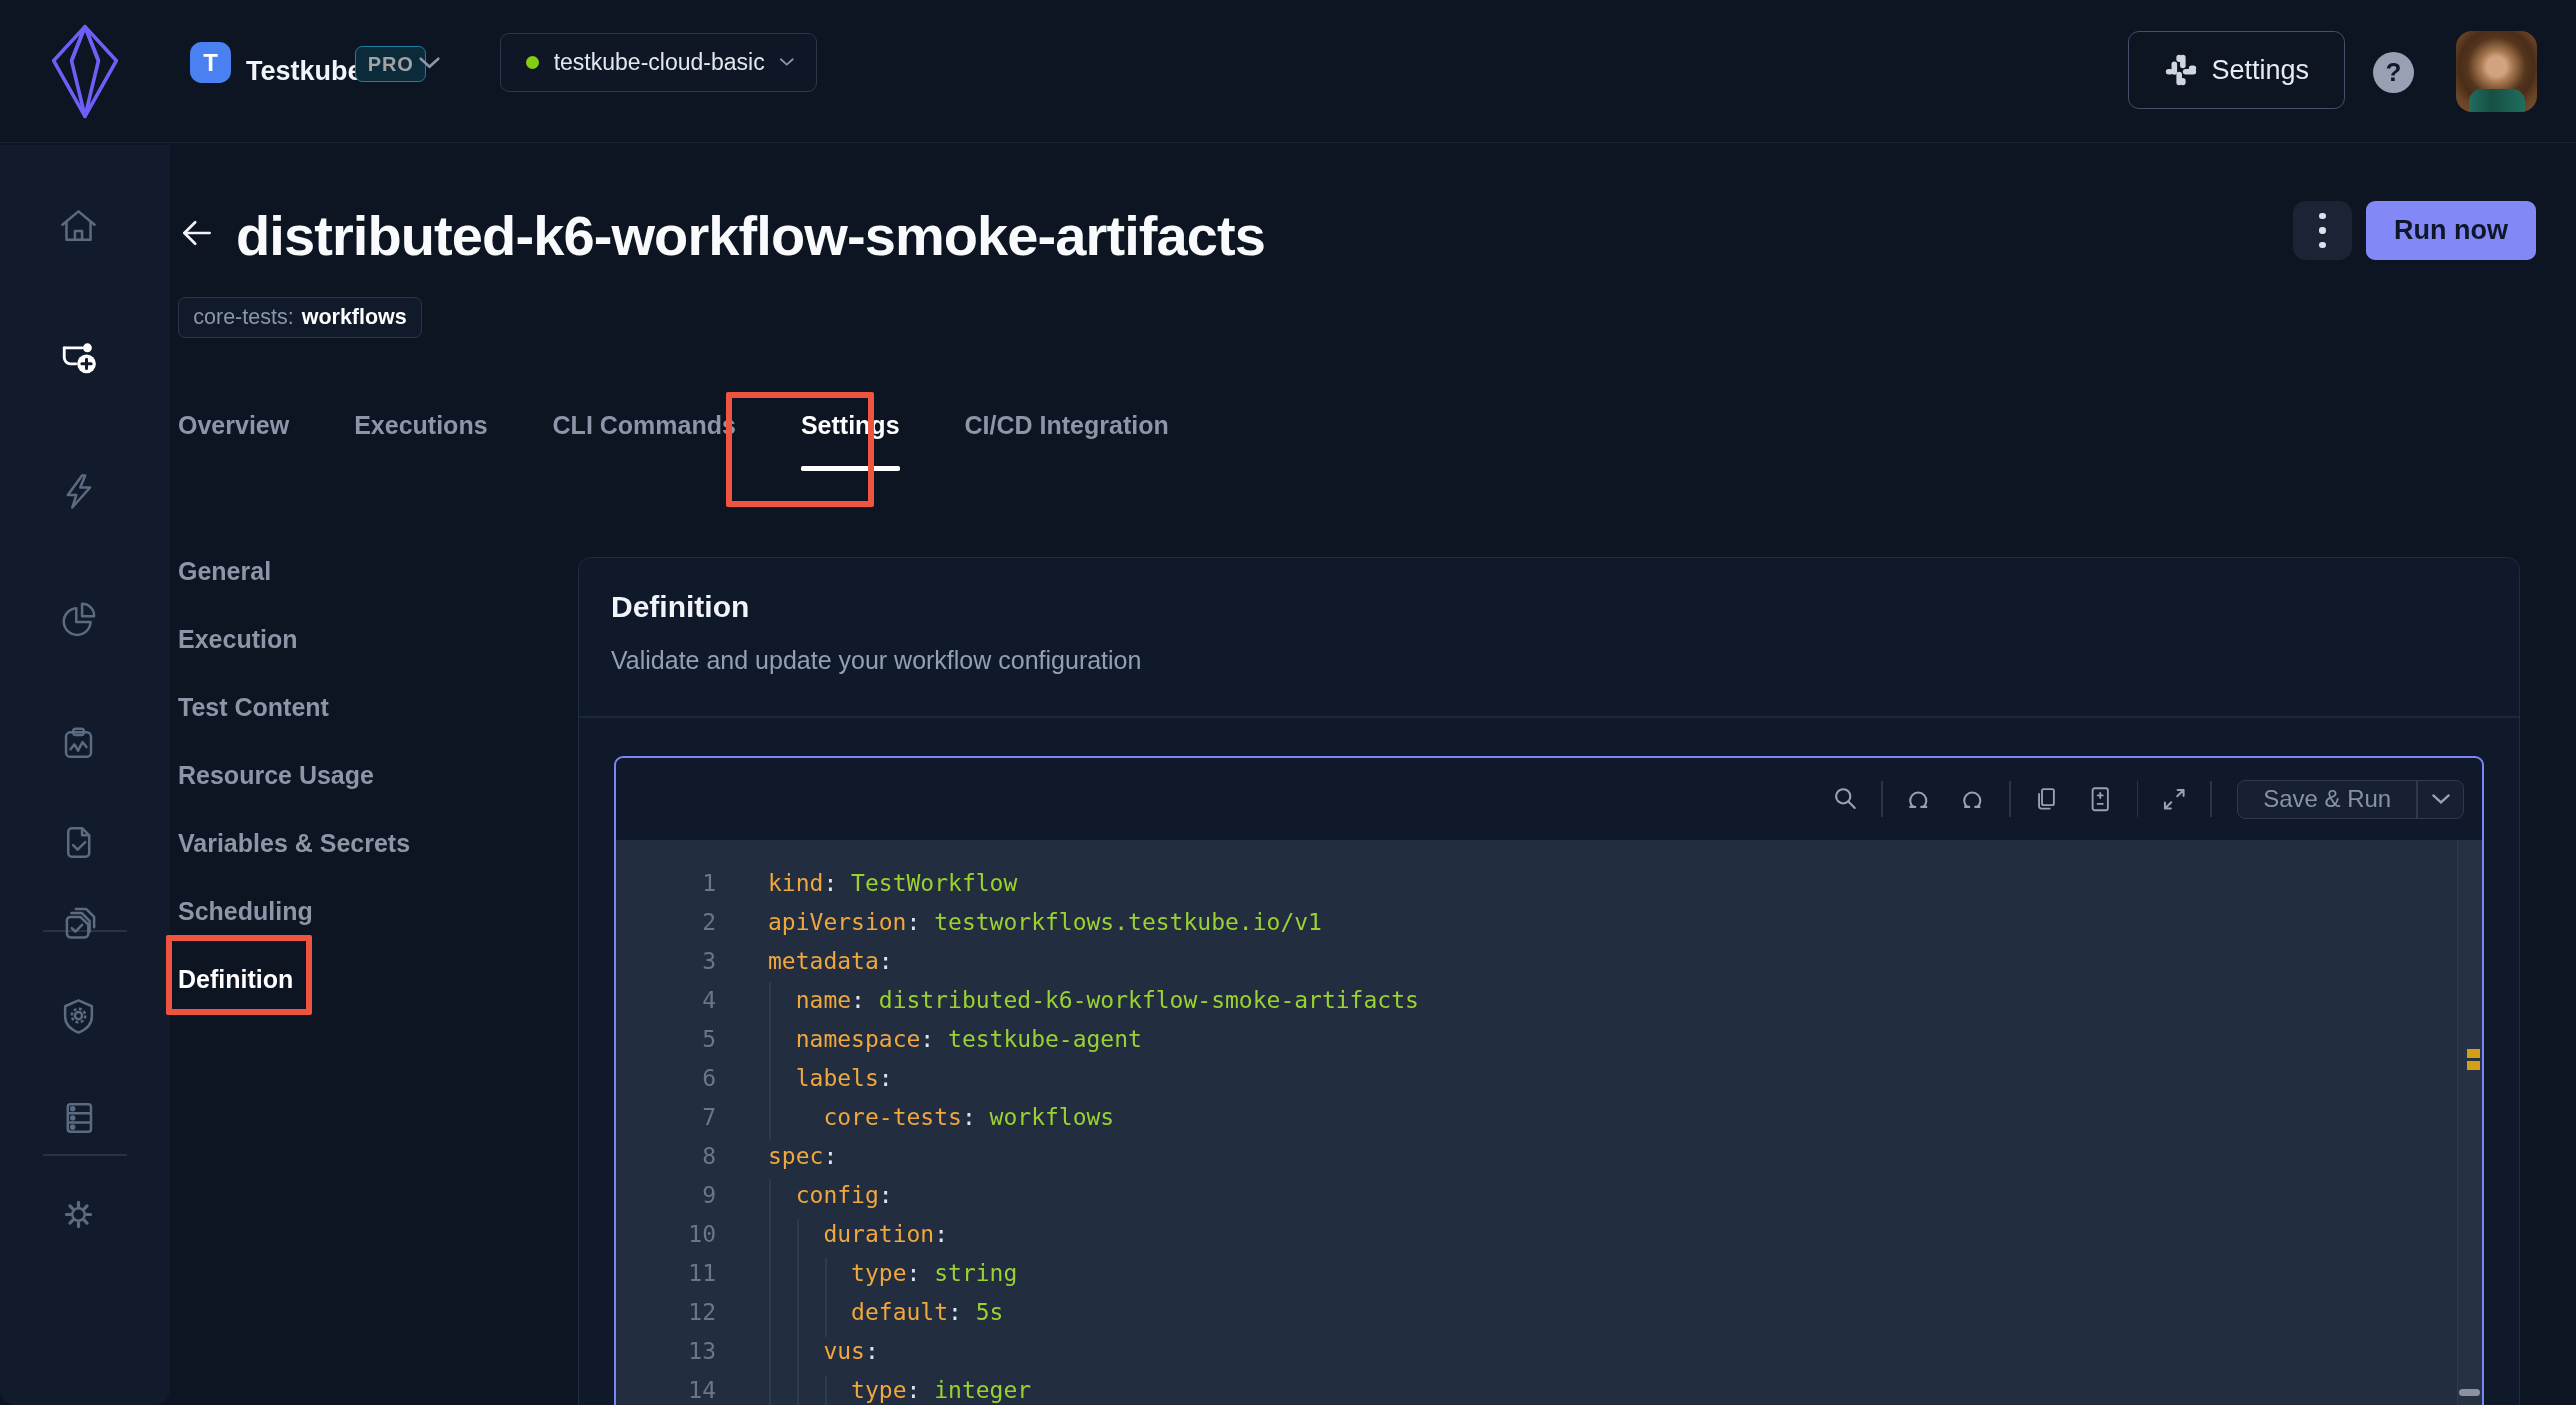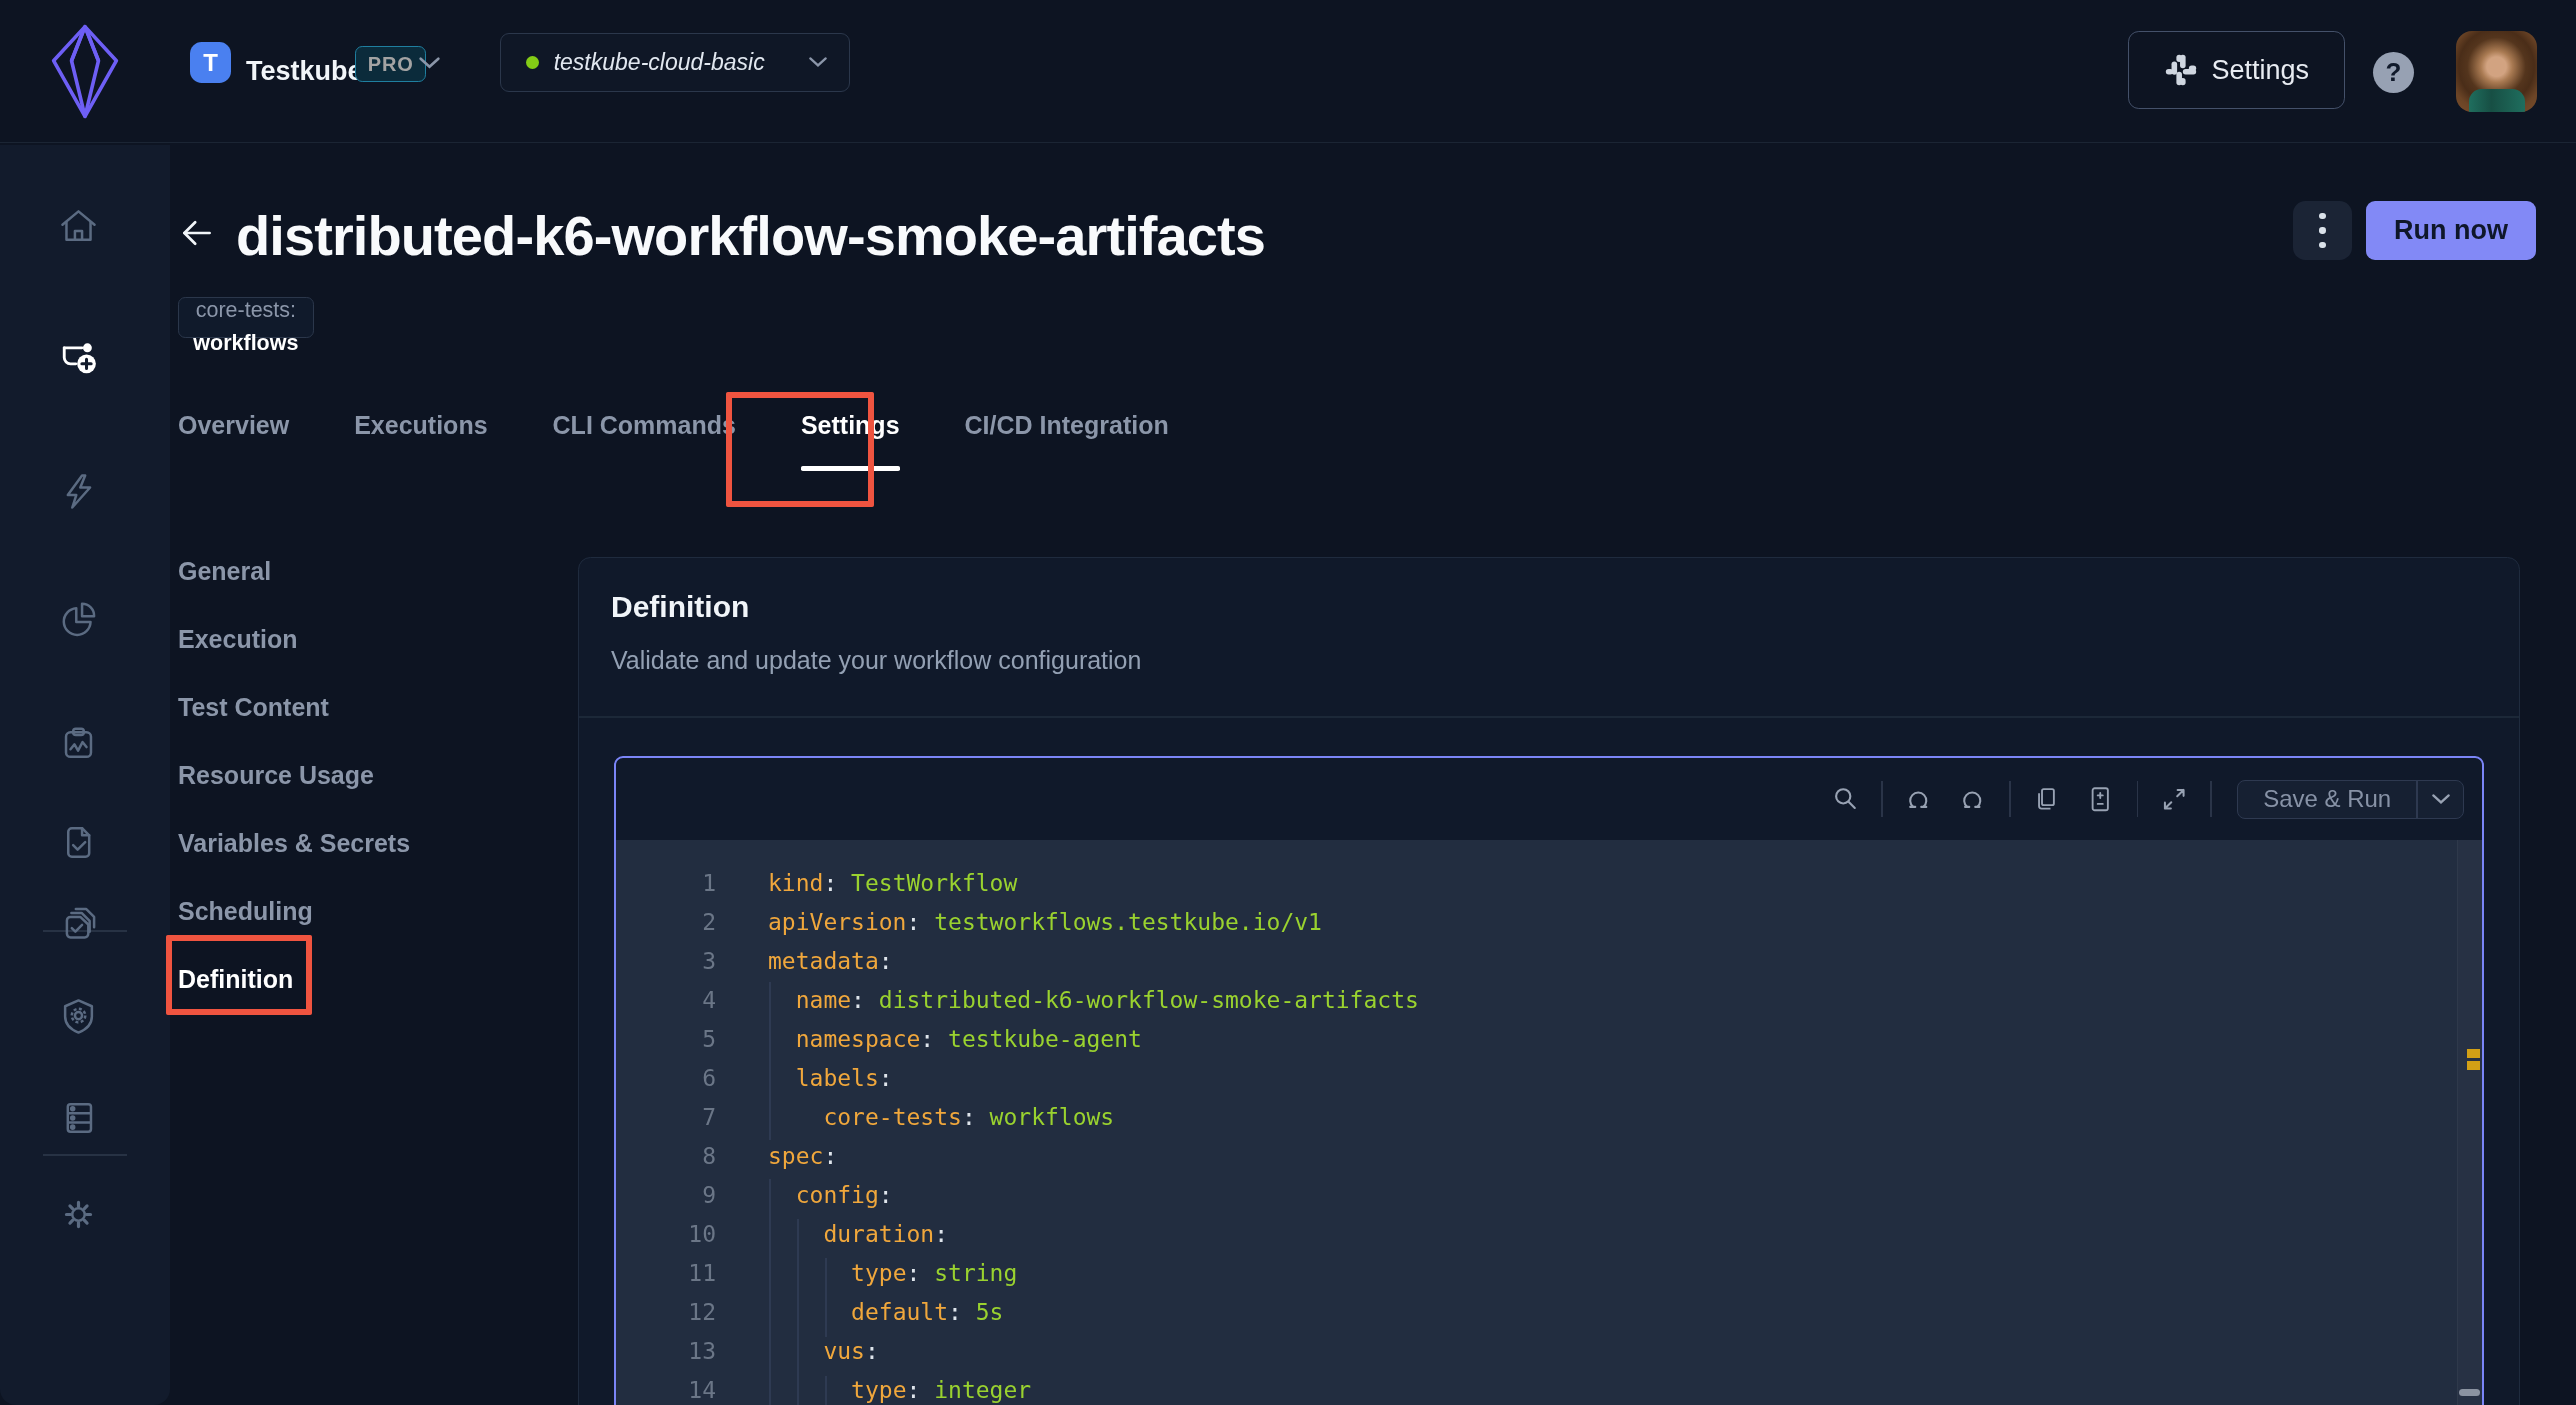--- a/index.html
+++ b/index.html
@@ -9,42 +9,42 @@
     position:relative; width:2576px; height:1405px; overflow:hidden;
     background:#0d1422; color:#f1f5f9;
   }
   
   .header { position:absolute; left:0; top:0; width:2576px; height:143px; background:#0d1422; border-bottom:1.8px solid #1b2534; z-index:5; }
   .logo { position:absolute; left:50px; top:23px; }
   .t-badge { position:absolute; left:190px; top:42px; width:41px; height:41px; border-radius:11.7px; background:#4a80f0; color:#fff; font-size:24px; font-weight:700; display:flex; align-items:center; justify-content:center; }
   .brand { position:absolute; left:246px; top:0; height:143px; display:flex; align-items:center; font-size:27px; font-weight:700; color:#f1f5f9; }
   .pro { position:absolute; left:355px; top:46px; height:36px; padding:0 11.7px; border:1.8px solid #1f7fa0; border-radius:7.2px; background:#0b2b3b; color:#a3a3a3; font-size:20px; font-weight:700; letter-spacing:0.9px; display:flex; align-items:center; }
   .org-caret { position:absolute; left:418px; top:56px; }
-  .env-pill { position:absolute; left:500px; top:33px; width:350px; height:59px; border:1.8px solid #2b374b; border-radius:9px; display:flex; align-items:center; gap:14.3px; padding:0 21.5px 0 25px; background:#0f1726;font-style:italic; }
+  .env-pill { position:absolute; left:500px; top:33px; width:317px; height:59px; border:1.8px solid #2b374b; border-radius:9px; display:flex; align-items:center; gap:14.3px; padding:0 21.5px 0 25px; background:#0f1726; }
   .env-dot { width:13.4px; height:13.4px; border-radius:50%; background:#84cc16; flex:none; }
   .env-label { font-size:23px; color:#e2e8f0; flex:1; white-space:nowrap; }
   .feedback-btn { position:absolute; left:2128px; top:31px; width:217px; height:78px; border:1.8px solid #44516a; border-radius:10.8px; display:flex; align-items:center; justify-content:center; gap:13.4px; color:#e8ecf2; font-size:27px; background:transparent; }
   .help-btn { position:absolute; left:2373px; top:52px; width:41px; height:41px; border-radius:50%; background:#97a1b3; color:#10192a; font-size:26px; font-weight:700; display:flex; align-items:center; justify-content:center; }
   .avatar { position:absolute; left:2456px; top:30.5px; width:81px; height:81px; border-radius:16px; overflow:hidden;
     background:
       radial-gradient(circle at 50% 44%, #d2a381 0 16%, #a97a52 26%, #54351d 48%, #4a2d18 62%, #6b4426 78%, #7a4e2b 100%),
       linear-gradient(#6b4426,#3c2513);
   }
   .avatar::after { content:""; position:absolute; left:12.5px; bottom:0; width:56px; height:23px; background:linear-gradient(90deg,#1f6e5e,#174f44 40%,#1f6e5e); border-radius:12.5px 12.5px 0 0; }
   
   .sidebar { position:absolute; left:0; top:145px; width:170px; height:1260px; background:#121b2c; border-radius:0 0 16px 16px; }
   .side-icon { position:absolute; left:58px; width:41px; height:41px; display:flex; align-items:center; justify-content:center; }
   .side-divider { position:absolute; left:43px; width:84px; height:1.8px; background:#273244; }
   
   .back-arrow { position:absolute; left:179px; top:215px; width:36px; height:36px; }
   .page-title { position:absolute; left:236px; top:203px; font-size:56px; font-weight:700; letter-spacing:-0.9px; color:#f8fafc; white-space:nowrap; }
   .kebab-btn { position:absolute; left:2293px; top:201px; width:59px; height:59px; border-radius:12.5px; background:#1b2435; display:flex; flex-direction:column; align-items:center; justify-content:center; gap:8px; }
   .kebab-btn i { width:6.3px; height:6.3px; border-radius:50%; background:#dbe2ea; }
   .run-btn { position:absolute; left:2366px; top:201px; width:170px; height:59px; border-radius:9px; background:#8289f6; color:#0f172a; font-size:27px; font-weight:600; display:flex; align-items:center; justify-content:center; }
-  .chip { position:absolute; left:178px; top:297px; height:41px; border:1.8px solid #2b374b; border-radius:7.2px; display:flex; align-items:center; gap:8px; padding:0 14.3px; font-size:21.5px; background:#101a2b;flex-direction:column; }
+  .chip { position:absolute; left:178px; top:297px; height:41px; border:1.8px solid #2b374b; border-radius:7.2px; display:flex; align-items:center; gap:8px; padding:0 14.3px; font-size:21.5px; background:#101a2b; }
   .chip .k { color:#8b96a9; }
   .chip .v { color:#ffffff; font-weight:700; }
   
   .tabs { position:absolute; left:178px; top:399px; display:flex; gap:65px; height:72px; }
   .tab { position:relative; font-size:25px; font-weight:600; color:#8b96a9; padding-top:11.7px; white-space:nowrap; }
   .tab.active { color:#ffffff; }
   .tab.active::after { content:""; position:absolute; left:0; right:0; top:67px; height:4.5px; background:#ffffff; border-radius:1.8px; }
   
   .settings-nav { position:absolute; left:178px; top:537px; display:flex; flex-direction:column; }
   .snav-item { height:68px; display:flex; align-items:center; font-size:25px; font-weight:700; color:#8b96a9; white-space:nowrap; }

